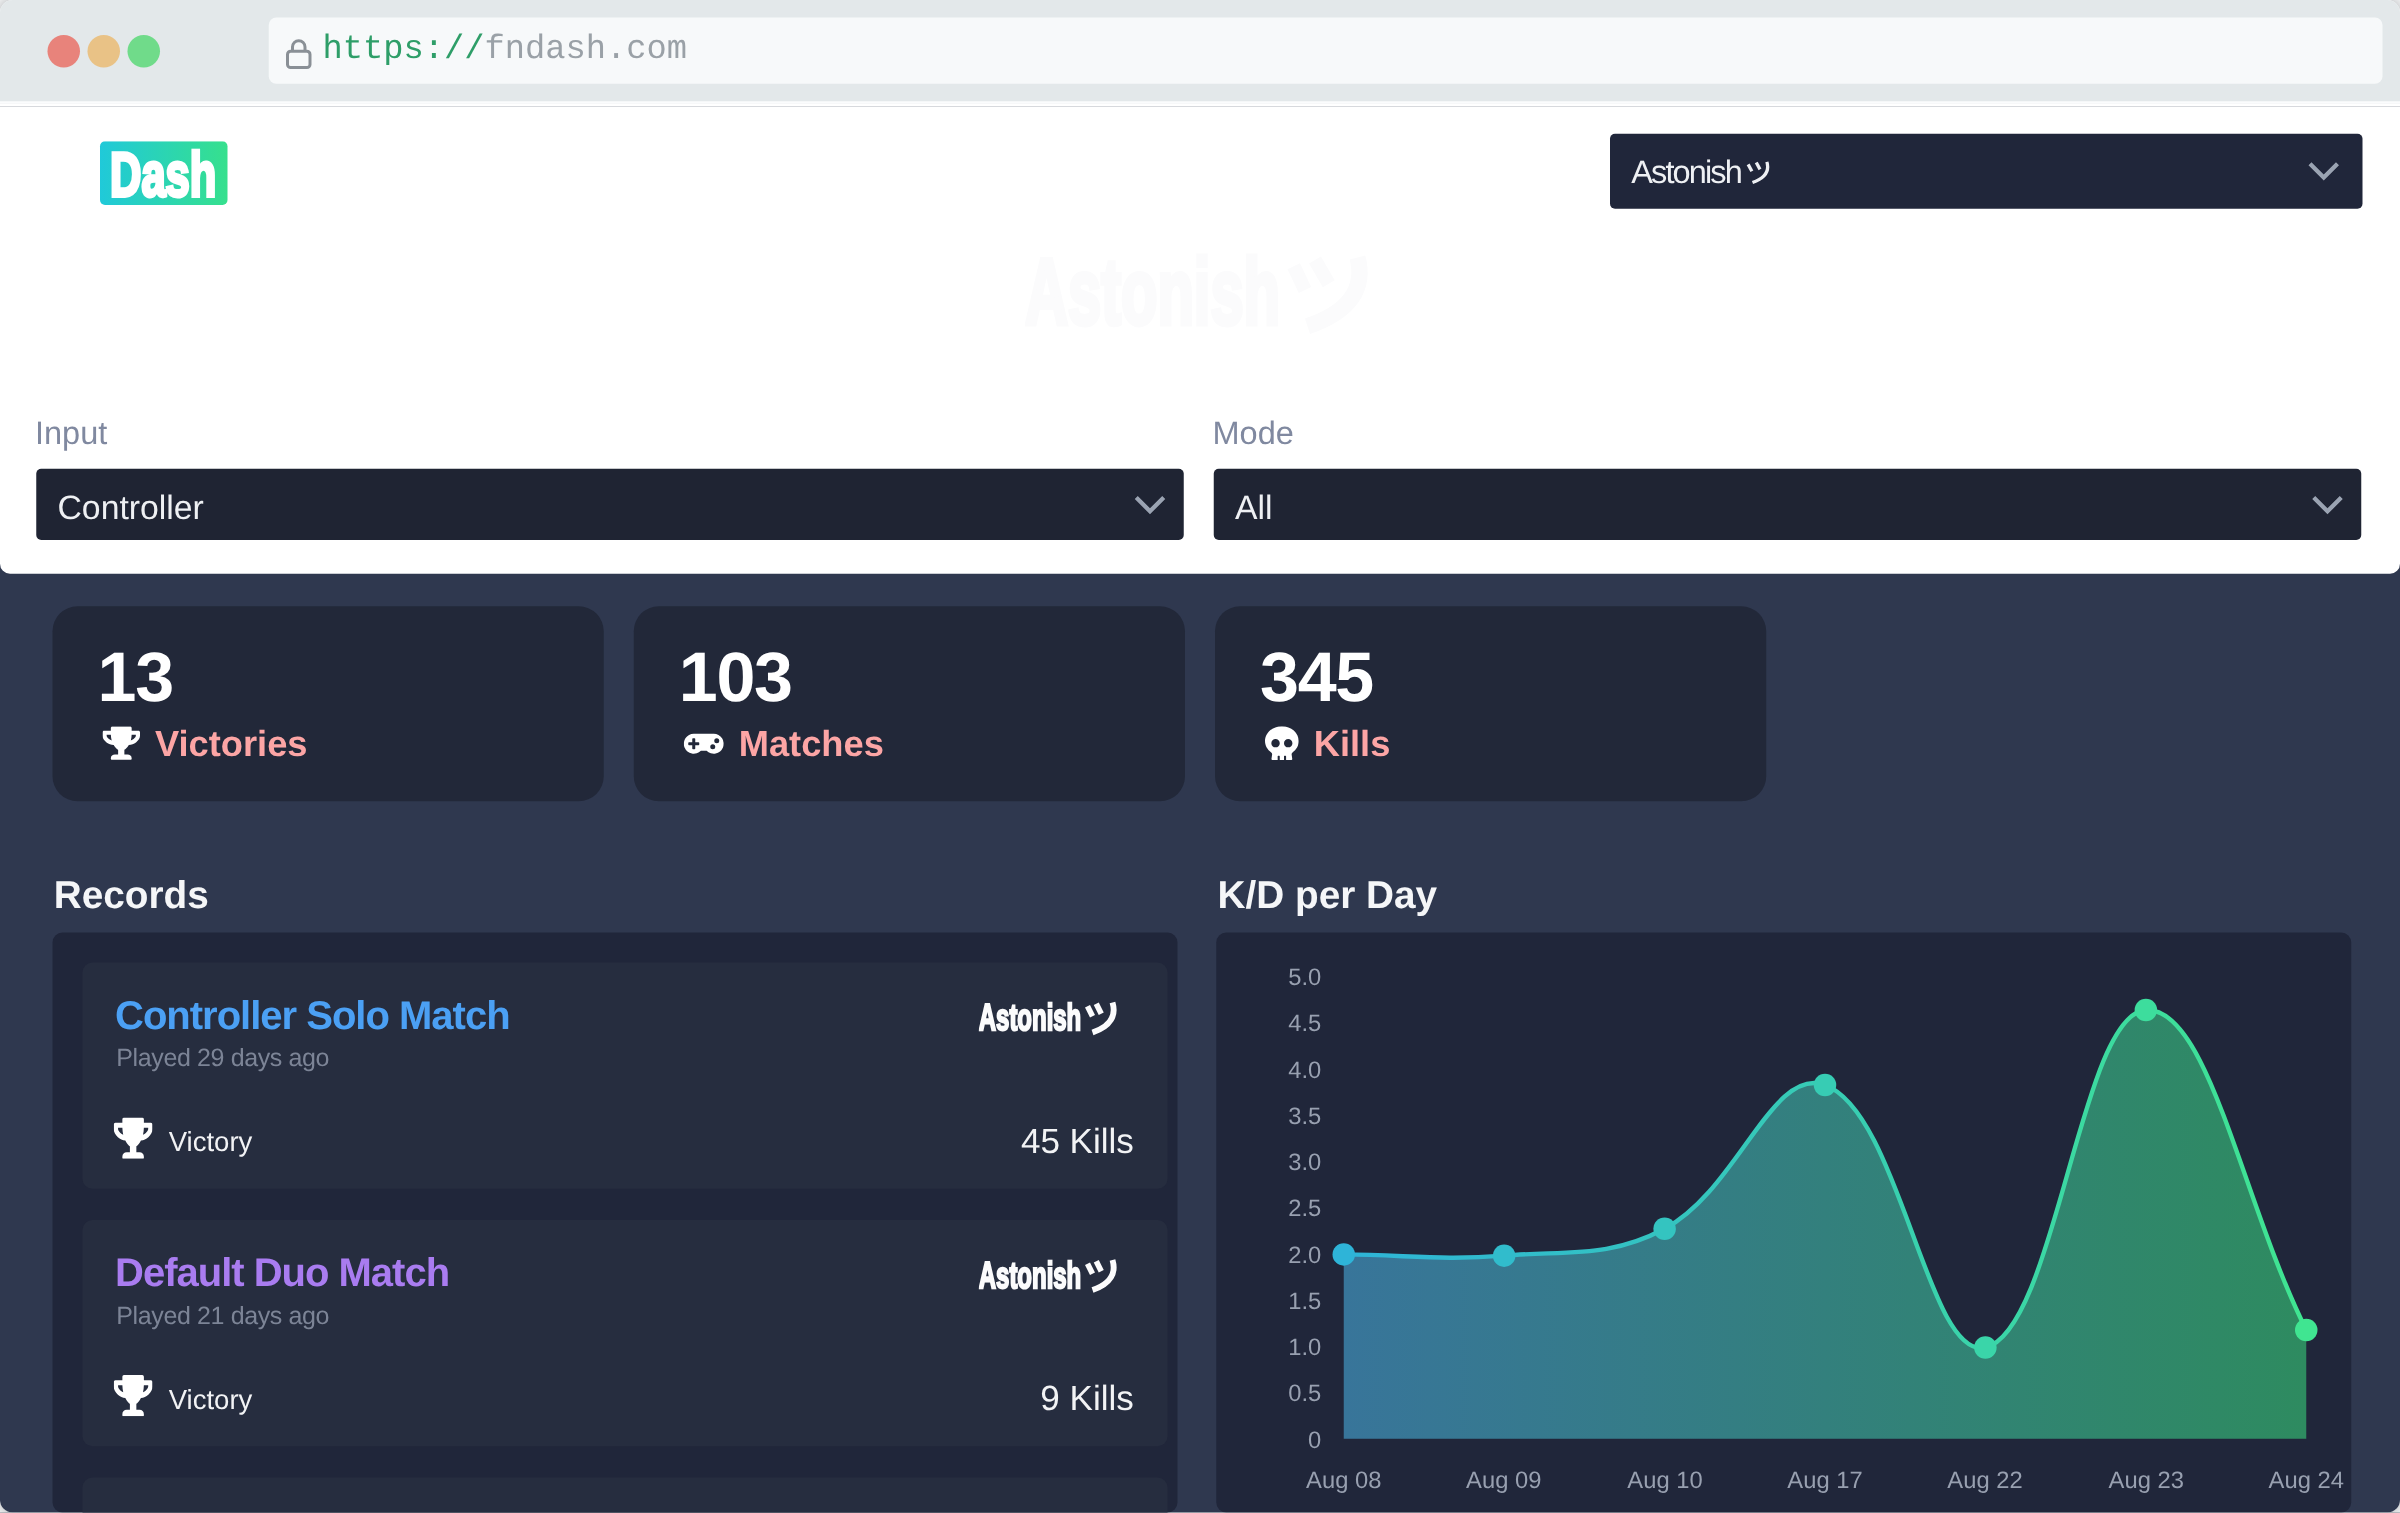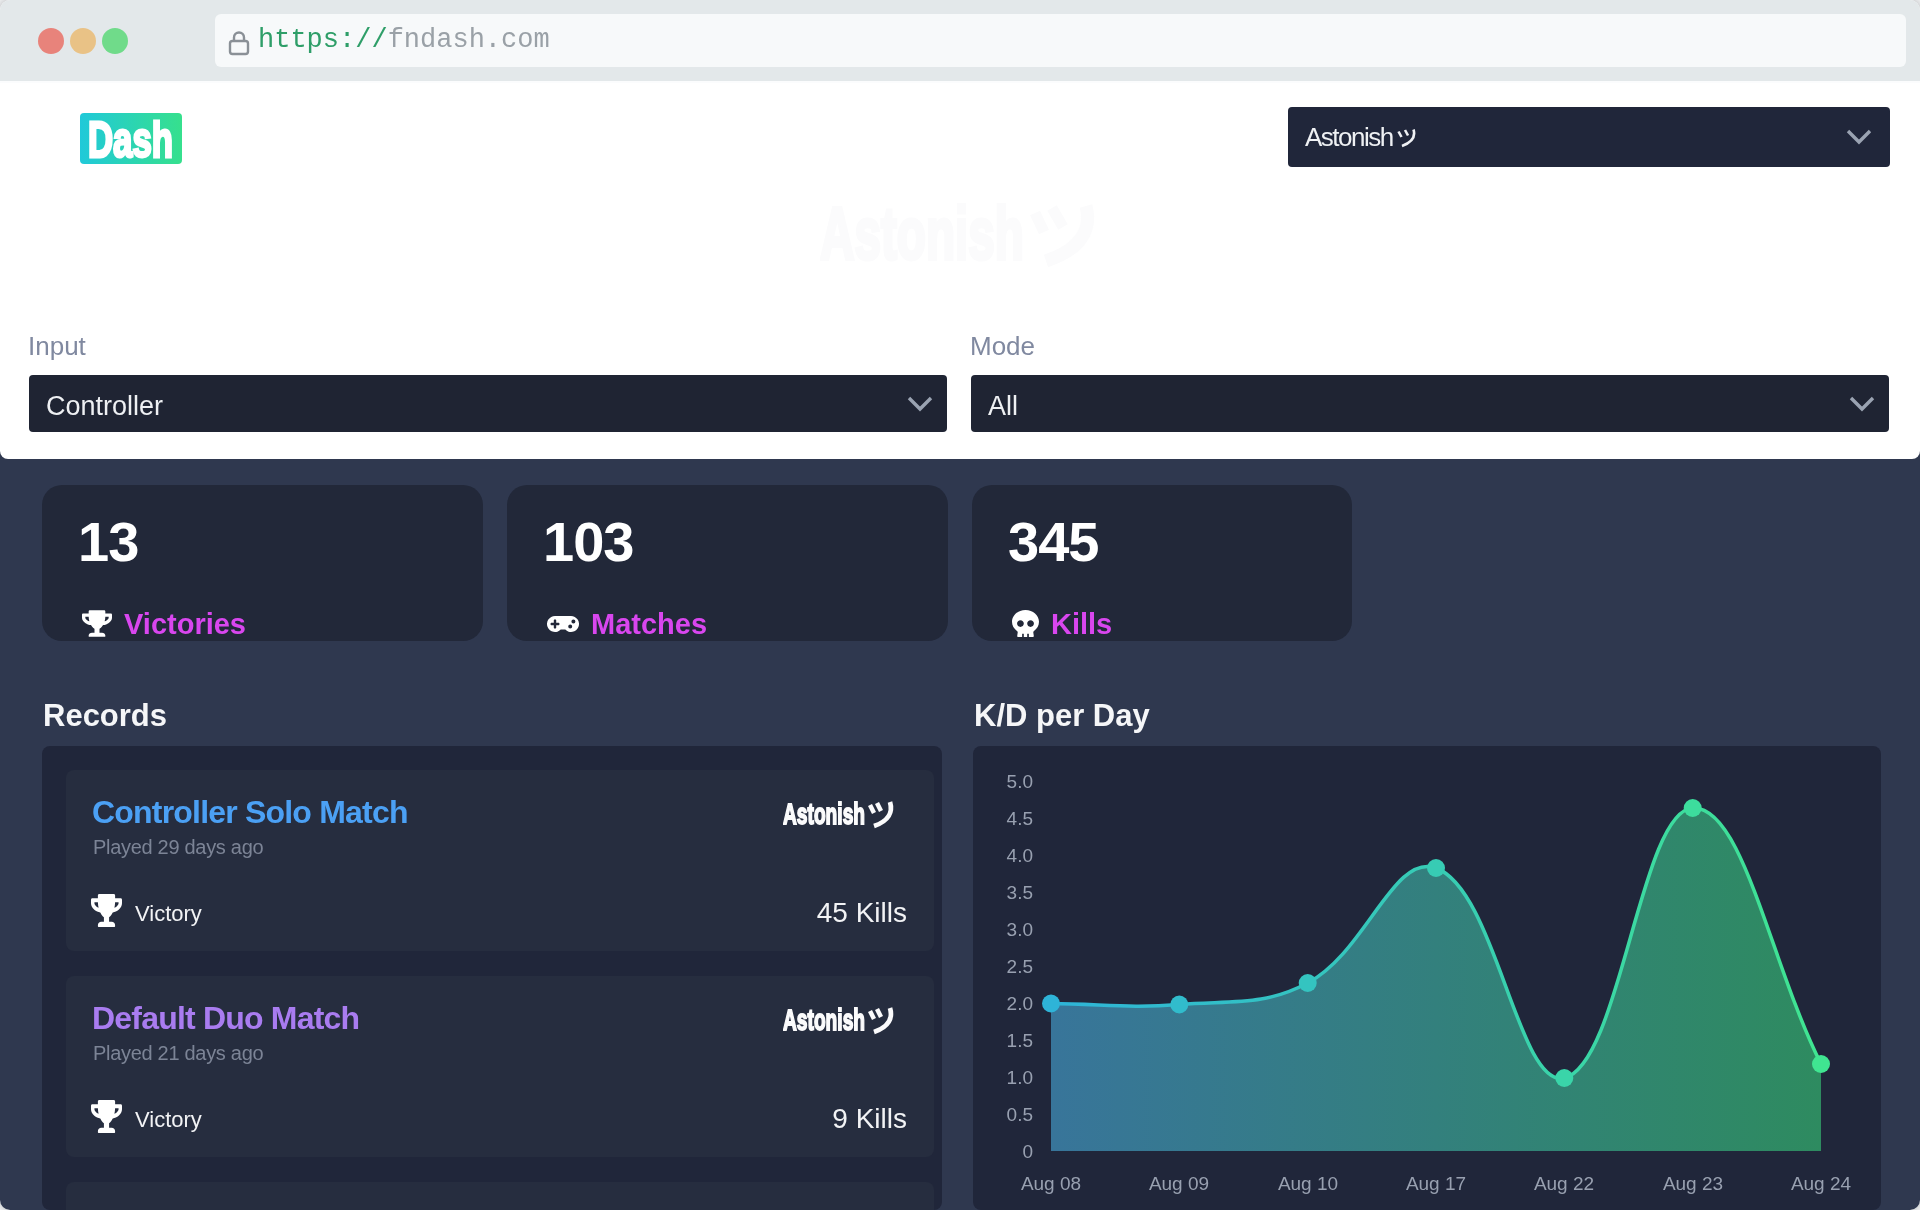--- a/index.html
+++ b/index.html
@@ -16,23 +16,23 @@
 .hselect { position:absolute; left:1288px; top:22px; width:602px; height:60px; background:#20263a; border-radius:4px; }
 .hselect .txt { position:absolute; left:17px; top:0; height:60px; line-height:60px; font-size:27px; color:#eef0f3; }
 .chev { position:absolute; }
 .title { position:absolute; left:0; top:114px; width:1920px; text-align:center; }
 .lbl { position:absolute; font-size:26px; color:#8089a0; }
 .fselect { position:absolute; height:57px; background:#1f2433; border-radius:4px; }
 .fselect .txt { position:absolute; left:17px; top:3px; height:57px; line-height:57px; font-size:27px; color:#eef0f3; }
 .botsec { position:absolute; left:0; top:374px; width:1920px; height:751px; }
 .scard { position:absolute; height:156px; background:#222839; border-radius:20px; }
 .scard .num { position:absolute; left:36px; top:24px; font-size:56px; font-weight:bold; color:#ffffff; letter-spacing:-1px; }
-.scard .slabel { position:absolute; left:40px; top:95px; font-size:29px; font-weight:bold; color:#d946ef;margin-top:28px; }
+.scard .slabel { position:absolute; left:40px; top:95px; font-size:29px; font-weight:bold; color:#fca5a5; }
 .h2 { position:absolute; font-size:31px; font-weight:bold; color:#f5f6f8; }
-.panel { position:absolute; background:#20263a; border-radius:8px; }
+.panel { position:absolute; background:#20263a; border-radius:8px;padding-left:24px; }
 .rcard { position:absolute; left:24px; width:868px; height:181px; background:#262d3f; border-radius:8px; }
 .rtitle { position:absolute; left:26px; top:24px; font-size:32px; font-weight:bold; letter-spacing:-0.8px; }
 .rsub { position:absolute; left:27px; top:66px; font-size:20px; letter-spacing:-0.3px; color:#7c8496; }
 .rbottom { position:absolute; left:25px; top:124px; font-size:22px; color:#f2f3f5; }
 .rkills { position:absolute; right:27px; top:127px; font-size:28px; color:#f2f3f5; }
 .rlogo { position:absolute; right:39px; top:28px; }
 </style>
 </head>
 <body>
 <div class="window">
@@ -106,21 +106,21 @@
         <div class="slabel"><svg style="vertical-align:-3px;margin-right:12px" width="30" height="27" viewBox="0 0 576 512">
               <path fill="#fff" d="M552 64H448V24c0-13.3-10.7-24-24-24H152c-13.3 0-24 10.7-24 24v40H24C10.7 64 0 74.7 0 88v56c0 35.7 22.5 72.4 61.9 100.7 31.5 22.7 69.8 37.1 110 41.7C203.3 338.5 240 360 240 360v72h-48c-35.3 0-64 20.7-64 56v12c0 6.6 5.4 12 12 12h296c6.6 0 12-5.4 12-12v-12c0-35.3-28.7-56-64-56h-48v-72s36.7-21.5 68.1-73.6c40.3-4.6 78.6-19 110-41.7 39.3-28.3 61.9-65 61.9-100.7V88c0-13.3-10.7-24-24-24zM99.3 192.8C74.9 175.2 64 155.6 64 144v-16h64.2c1 32.6 5.8 61.2 12.8 86.2-15.1-5.2-29.2-12.4-41.7-21.4zM512 144c0 11.6-10.9 31.2-35.3 48.8-12.5 9-26.7 16.2-41.8 21.4 7-25 11.8-53.6 12.8-86.2H512v16z"></path>
             </svg>Victories</div>
       </div>
       <div class="scard" style="left:507px;top:26px;width:441px;">
         <div class="num">103</div>
         <div class="slabel"><svg style="vertical-align:-3px;margin-right:12px" width="32" height="26" viewBox="0 0 640 512">
               <path fill="#fff" d="M480.07 96H160a160 160 0 1 0 114.24 272h91.52A160 160 0 1 0 480.07 96zM248 268a12 12 0 0 1-12 12h-52v52a12 12 0 0 1-12 12h-24a12 12 0 0 1-12-12v-52H84a12 12 0 0 1-12-12v-24a12 12 0 0 1 12-12h52v-52a12 12 0 0 1 12-12h24a12 12 0 0 1 12 12v52h52a12 12 0 0 1 12 12zm216 76a40 40 0 1 1 40-40 40 40 0 0 1-40 40zm64-96a40 40 0 1 1 40-40 40 40 0 0 1-40 40z"></path>
             </svg>Matches</div>
       </div>
-      <div class="scard" style="left:972px;top:26px;width:380px;text-decoration:underline;">
+      <div class="scard" style="left:972px;top:26px;width:441px;text-decoration:underline;">
         <div class="num">345</div>
         <div class="slabel"><svg style="vertical-align:-3px;margin-right:12px" width="27" height="27" viewBox="0 0 512 512">
               <path fill="#fff" d="M256 0C114.6 0 0 100.3 0 224c0 70.1 36.9 132.6 94.5 173.7 9.6 6.9 15.2 18.1 13.5 29.9l-9.4 66.2c-1.4 9.6 6 18.2 15.7 18.2H192v-56c0-4.4 3.6-8 8-8h16c4.4 0 8 3.6 8 8v56h64v-56c0-4.4 3.6-8 8-8h16c4.4 0 8 3.6 8 8v56h77.7c9.7 0 17.1-8.6 15.7-18.2l-9.4-66.2c-1.7-11.7 3.8-23 13.5-29.9C475.1 356.6 512 294.1 512 224 512 100.3 397.4 0 256 0zm-96 320c-35.3 0-64-28.7-64-64s28.7-64 64-64 64 28.7 64 64-28.7 64-64 64zm192 0c-35.3 0-64-28.7-64-64s28.7-64 64-64 64 28.7 64 64-28.7 64-64 64z"></path>
             </svg>Kills</div>
       </div>
       <div class="h2" style="left:43px;top:239px;">Records</div>
       <div class="h2" style="left:974px;top:239px;">K/D per Day</div>
 
       <div class="panel" style="left:42px;top:287px;width:900px;height:464px;">
         <div class="rcard" style="top:24px;">

